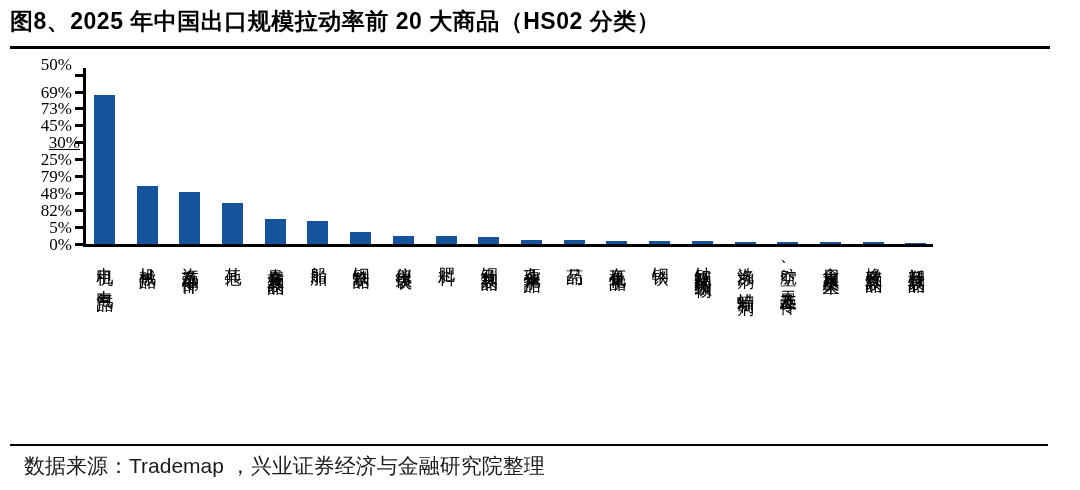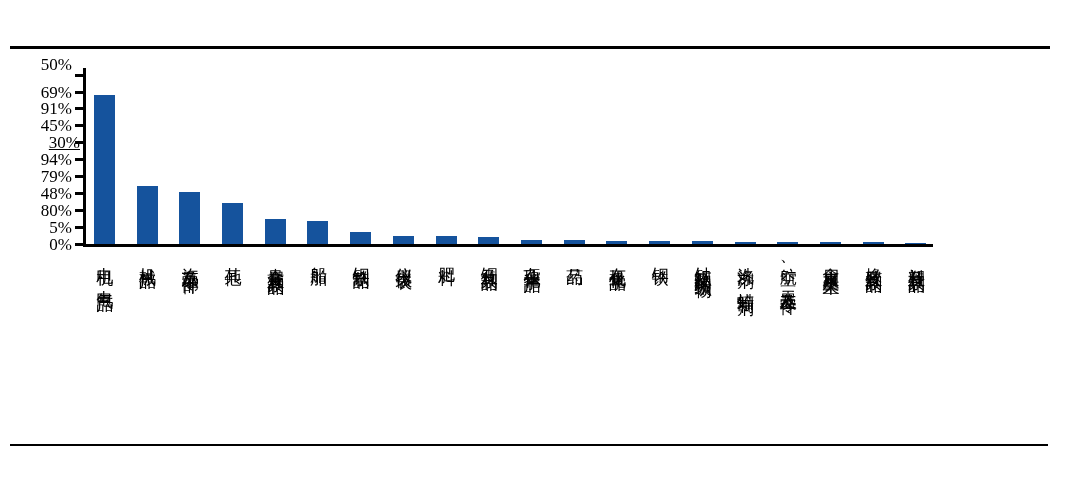--- a/index.html
+++ b/index.html
@@ -97,43 +97,44 @@
     top: 452px;
     font-size: 21px;
     color: #1a1a1a;
     white-space: nowrap;
   }
 </style>
 </head>
 <body>
 
 <div class="page">
+  <div class="title">图8、2025 年中国出口规模拉动率前 20 大商品（HS02 分类）</div>
   <div class="title-rule"></div>
 
   <div class="chart-layer" id="chart">
     <div class="y-axis-line"></div>
     <div class="x-axis-line"></div>
   <div class="y-tick" style="left: 75px; top: 73.7px;"></div>
       <div class="y-tick-label" style="left: 14px; top: 55px;">50%</div>
       <div class="y-tick" style="left: 75px; top: 90.58px;"></div>
       <div class="y-tick-label" style="left: 14px; top: 82.58px;">69%</div>
       <div class="y-tick" style="left: 75px; top: 107.46px;"></div>
-      <div class="y-tick-label" style="left: 14px; top: 99.46px;">91%</div>
+      <div class="y-tick-label" style="left: 14px; top: 99.46px;">73%</div>
       <div class="y-tick" style="left: 75px; top: 124.34px;"></div>
       <div class="y-tick-label" style="left: 14px; top: 116.34px;">45%</div>
       <div class="y-tick" style="left: 75px; top: 141.22px;"></div>
       <div class="y-tick-label" style="left: 22px; top: 133.22px; text-decoration: underline;">30%</div>
       <div class="y-tick" style="left: 75px; top: 158.1px;"></div>
-      <div class="y-tick-label" style="left: 14px; top: 150.1px;">94%</div>
+      <div class="y-tick-label" style="left: 14px; top: 150.1px;">25%</div>
       <div class="y-tick" style="left: 75px; top: 174.98px;"></div>
       <div class="y-tick-label" style="left: 14px; top: 166.98px;">79%</div>
       <div class="y-tick" style="left: 75px; top: 191.86px;"></div>
       <div class="y-tick-label" style="left: 14px; top: 183.86px;">48%</div>
       <div class="y-tick" style="left: 75px; top: 208.74px;"></div>
-      <div class="y-tick-label" style="left: 14px; top: 200.74px;">80%</div>
+      <div class="y-tick-label" style="left: 14px; top: 200.74px;">82%</div>
       <div class="y-tick" style="left: 75px; top: 225.62px;"></div>
       <div class="y-tick-label" style="left: 14px; top: 217.62px;">5%</div>
       <div class="y-tick" style="left: 75px; top: 242.5px;"></div>
       <div class="y-tick-label" style="left: 14px; top: 234.5px;">0%</div>
       <div class="bar" style="left: 93.8px; top: 95.456px; height: 148.544px; background: rgb(21, 83, 157);"></div>
       <div class="x-label" style="left: 93.3px;">电机　电气产品</div>
       <div class="bar" style="left: 136.52px; top: 185.595px; height: 58.4048px; background: rgb(21, 83, 157);"></div>
       <div class="x-label" style="left: 136.02px;">机械产品</div>
       <div class="bar" style="left: 179.24px; top: 192.01px; height: 51.9904px; background: rgb(21, 83, 157);"></div>
       <div class="x-label" style="left: 178.74px;">汽车及零部件</div>
@@ -167,13 +168,14 @@
       <div class="x-label" style="left: 776.82px;">航空、天器及零件</div>
       <div class="bar" style="left: 820.04px; top: 242.312px; height: 1.688px; background: rgb(21, 83, 157);"></div>
       <div class="x-label" style="left: 819.54px;">食用水果及坚果</div>
       <div class="bar" style="left: 862.76px; top: 242.312px; height: 1.688px; background: rgb(21, 83, 157);"></div>
       <div class="x-label" style="left: 862.26px;">橡胶及其制品</div>
       <div class="bar" style="left: 905.48px; top: 242.65px; height: 1.3504px; background: rgb(21, 83, 157);"></div>
       <div class="x-label" style="left: 904.98px;">塑料及其制品</div>
     </div>
 
   <div class="footer-rule"></div>
+  <div class="footer">数据来源：Trademap ，兴业证券经济与金融研究院整理</div>
 </div>
 
 </body></html>

